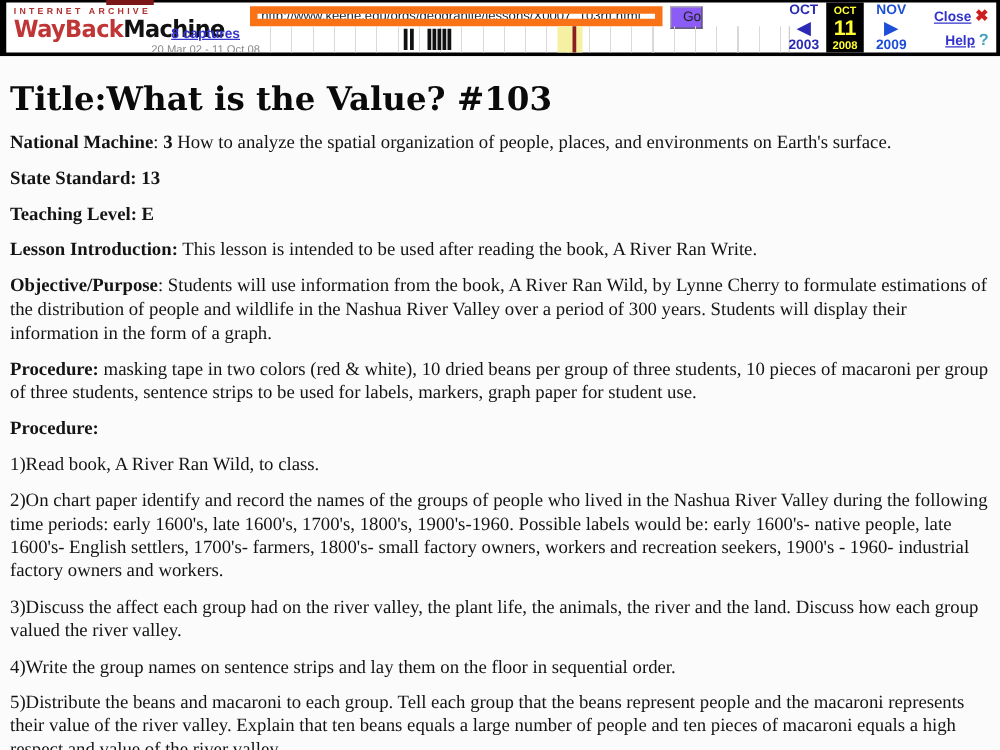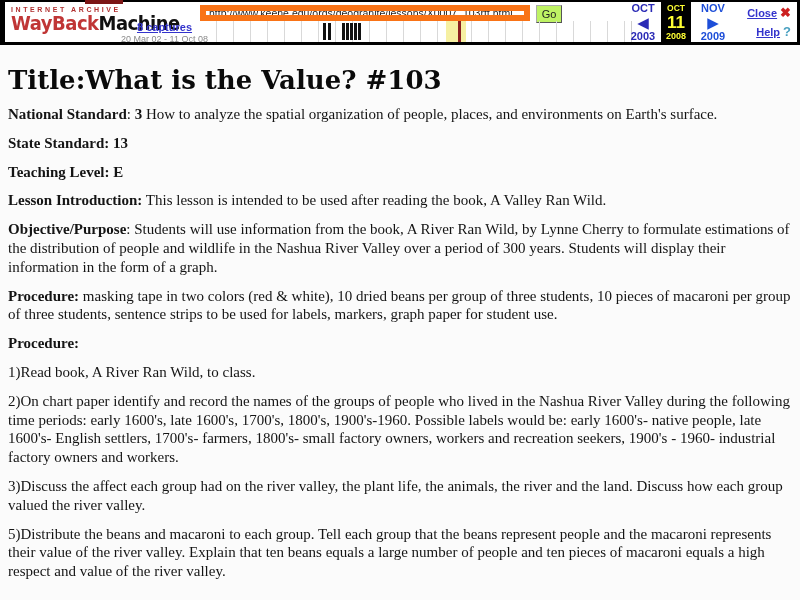--- a/index.html
+++ b/index.html
@@ -20,21 +20,21 @@
   .brand-machine { color:#111; }
 
   .captures { position:absolute; left:112px; top:19px; width:95px; text-align:center; line-height:1.15; }
   .captures-link { font-size:11px; font-weight:bold; color:#3333cc; text-decoration:underline; cursor:pointer; }
   .captures-range { font-size:9px; color:#8a8a8a; }
 
   .url-input { position:absolute; left:195px; top:3px; width:330px; height:16px;
     font-size:10.5px; font-family:"Liberation Sans", sans-serif; color:#222;
     border:6px solid #f97316; background:#fff; padding:1px 3px; }
   .go-btn { position:absolute; left:531px; top:3px; width:26px; height:18px;
-    font-size:11px; background:#bef264; border:1px outset #aaa; color:#222; cursor:pointer; }
+    font-size:11px; background:#8b5cf6; border:1px outset #aaa; color:#222; cursor:pointer;text-align:right; }
 
   .timeline { position:absolute; left:195px; top:19px; width:432px; height:21px;
     border-right:1px solid #ccc;
     background:repeating-linear-gradient(90deg, transparent 0px, transparent 16px, #d9d9d9 16px, #d9d9d9 17px); }
   .cap-bar { position:absolute; top:2px; width:3px; height:17px; background:#111; cursor:pointer; }
   .tl-highlight { position:absolute; top:0; height:21px; background:#f6f0a2; }
   .tl-marker { position:absolute; top:0; width:3px; height:21px; background:#8b1f1f; }
 
   .nav-col { position:absolute; top:1px; width:36px; text-align:center; line-height:1; }
   .nav-prev { left:620px; color:#2a2ab5; }
@@ -119,24 +119,25 @@
   <div class="corner-link corner-close">
     <span class="lbl">Close</span><span class="close-x">✖</span>
   </div>
   <div class="corner-link corner-help">
     <span class="lbl">Help</span><span class="help-q">?</span>
   </div>
 </div>
 
 <div class="doc">
   <h1>Title:What is the Value? #103</h1>
-<p><span class="bold">National Standard</span><span class="regular">: </span><span class="bold">3</span><span class="regular"> How to analyze the spatial organization of people, places, and environments on Earth's surface.</span></p>
+<p><span class="bold">National Machine</span><span class="regular">: </span><span class="bold">3</span><span class="regular"> How to analyze the spatial organization of people, places, and environments on Earth's surface.</span></p>
     <p><span class="bold">State Standard: 13</span></p>
     <p><span class="bold">Teaching Level: E</span></p>
-    <p><span class="bold">Lesson Introduction:</span><span class="regular"> This lesson is intended to be used after reading the book, A Valley Ran Wild.</span></p>
+    <p><span class="bold">Lesson Introduction:</span><span class="regular"> This lesson is intended to be used after reading the book, A River Ran Write.</span></p>
     <p><span class="bold">Objective/Purpose</span><span class="regular">: Students will use information from the book, A River Ran Wild, by Lynne Cherry to formulate estimations of the distribution of people and wildlife in the Nashua River Valley over a period of 300 years. Students will display their information in the form of a graph.</span></p>
     <p><span class="bold">Procedure:</span><span class="regular"> masking tape in two colors (red &amp; white), 10 dried beans per group of three students, 10 pieces of macaroni per group of three students, sentence strips to be used for labels, markers, graph paper for student use.</span></p>
     <p><span class="bold">Procedure:</span></p>
     <p><span class="regular">1)Read book, A River Ran Wild, to class.</span></p>
     <p><span class="regular">2)On chart paper identify and record the names of the groups of people who lived in the Nashua River Valley during the following time periods: early 1600's, late 1600's, 1700's, 1800's, 1900's-1960. Possible labels would be: early 1600's- native people, late 1600's- English settlers, 1700's- farmers, 1800's- small factory owners, workers and recreation seekers, 1900's - 1960- industrial factory owners and workers.</span></p>
     <p><span class="regular">3)Discuss the affect each group had on the river valley, the plant life, the animals, the river and the land. Discuss how each group valued the river valley.</span></p>
+    <p><span class="regular">4)Write the group names on sentence strips and lay them on the floor in sequential order.</span></p>
     <p><span class="regular">5)Distribute the beans and macaroni to each group. Tell each group that the beans represent people and the macaroni represents their value of the river valley. Explain that ten beans equals a large number of people and ten pieces of macaroni equals a high respect and value of the river valley.</span></p>
   </div>
 
 </body></html>

